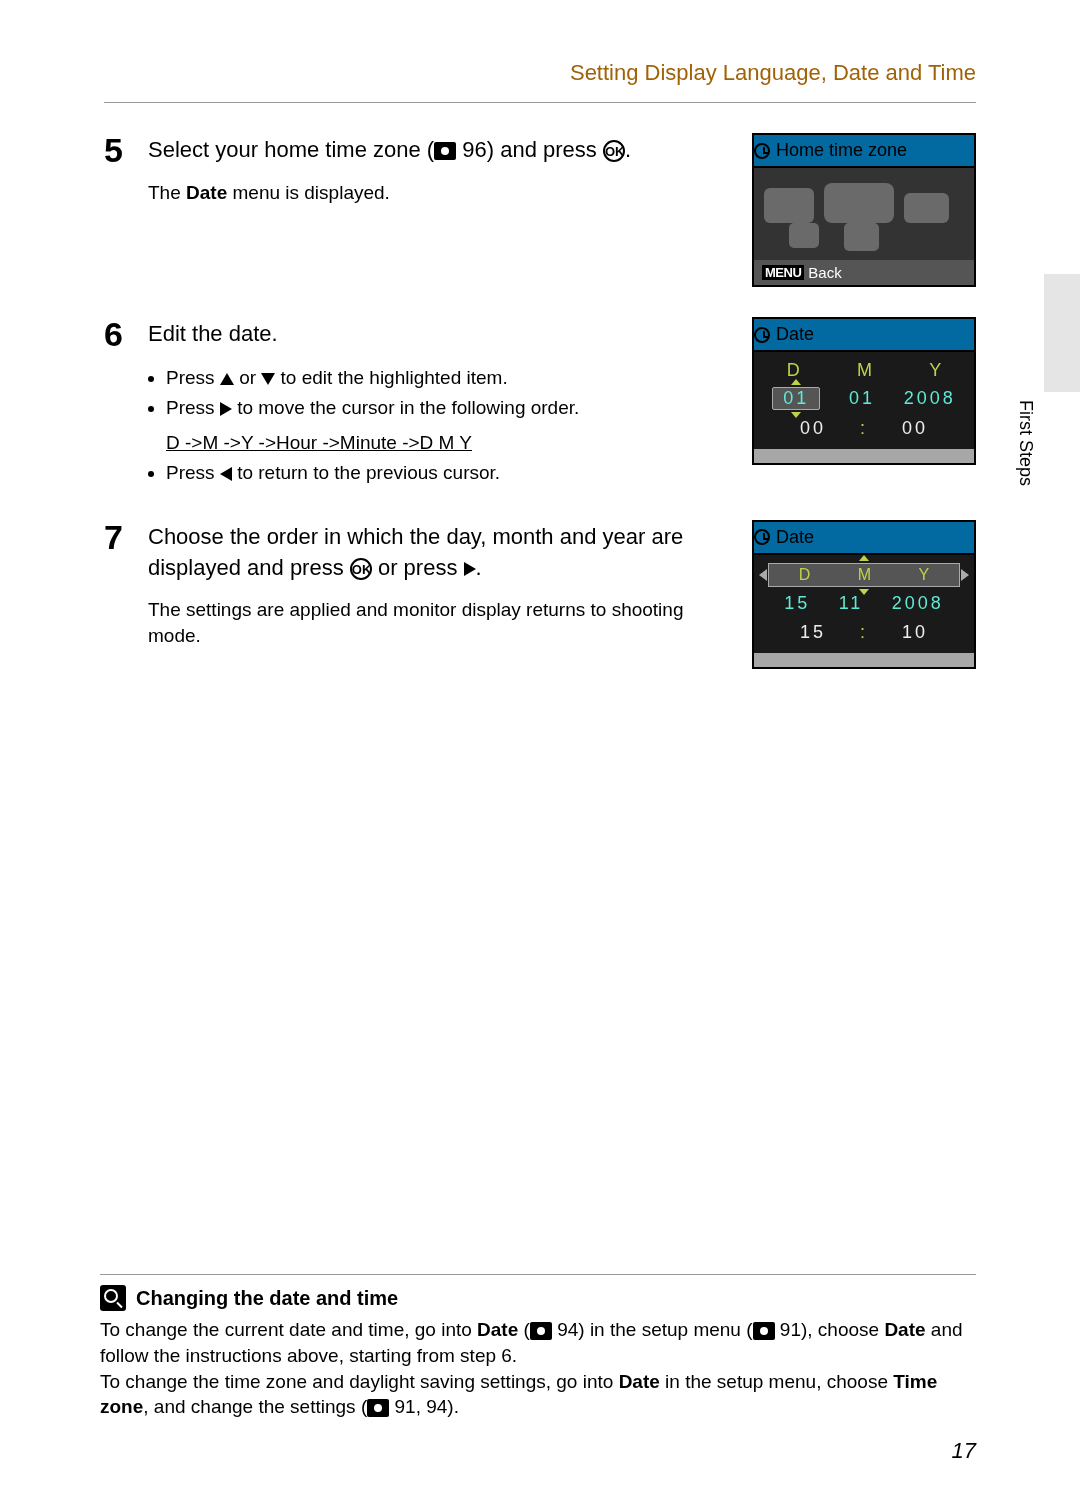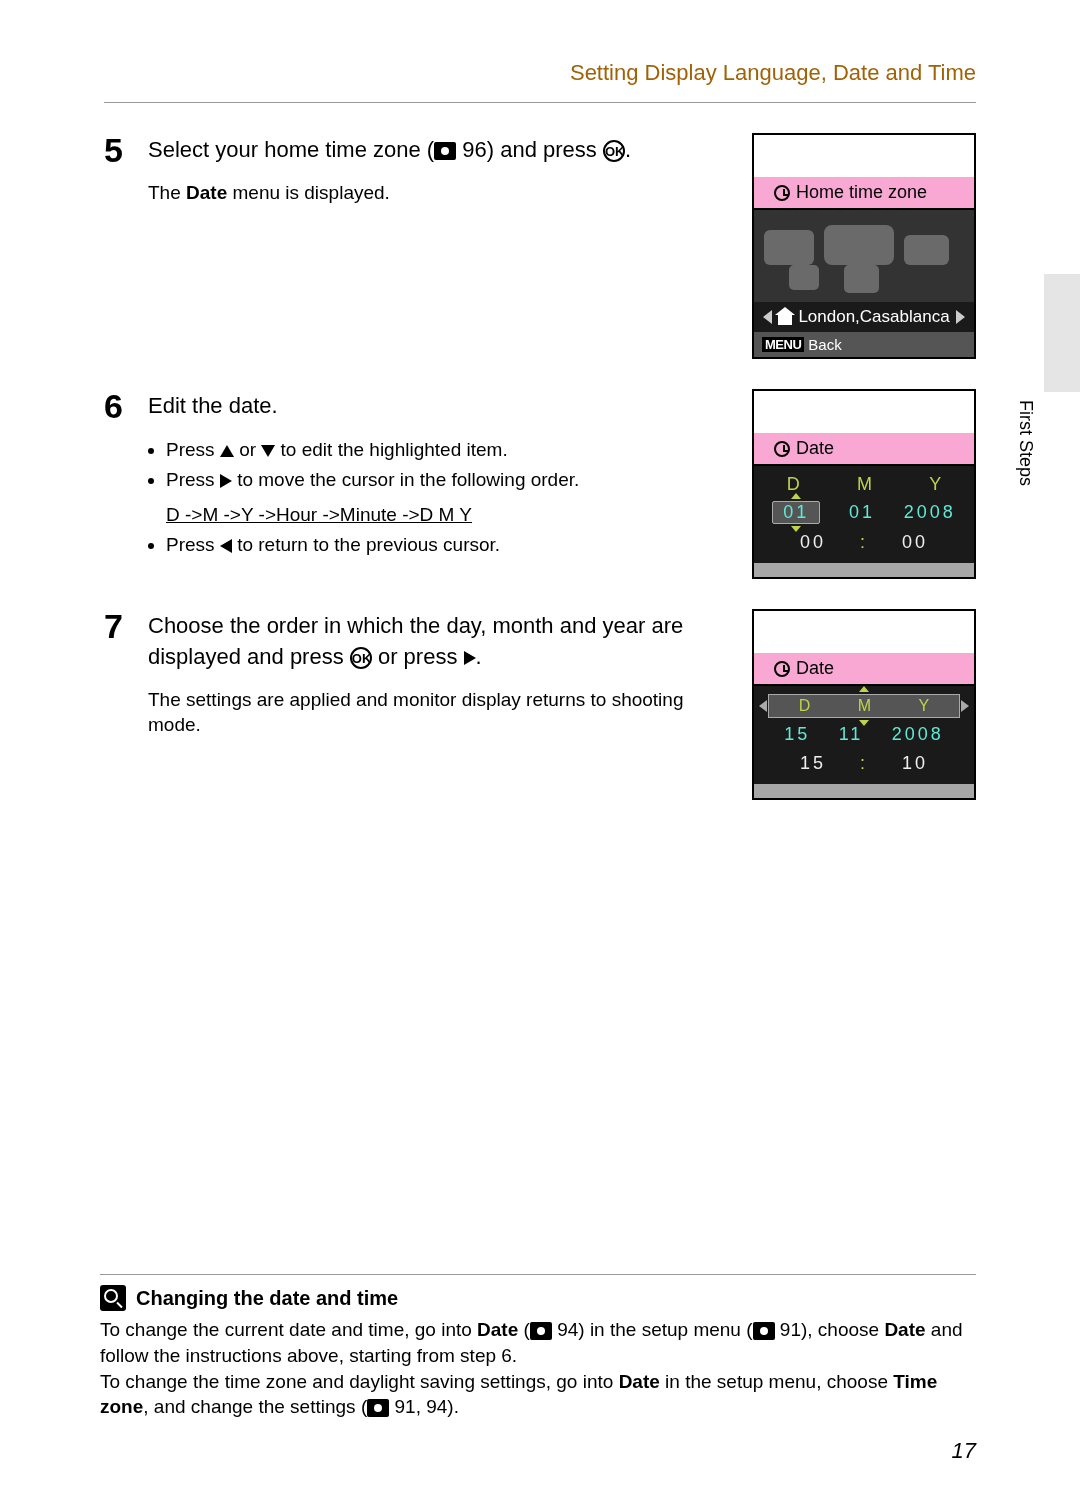--- a/index.html
+++ b/index.html
@@ -89,29 +89,28 @@
   .lcd {
     width: 224px;
     flex-shrink: 0;
     font-family: Arial, sans-serif;
   }
   .lcd-box {
     border: 2px solid #000;
     background: #fff;
   }
   .lcd-titlebar {
-    background: #f9a8d4;
+    background: #0369a1;
     color: #000;
-    padding: 5px 20px;
+    padding: 5px 0;
     font-size: 18px;
     display: flex;
     align-items: center;
     gap: 6px;
     border-bottom: 2px solid #000;
-    margin-top: 42px;
   }
   .lcd-map {
     height: 92px;
     background: #333;
     position: relative;
     overflow: hidden;
   }
   .map-shape {
     position: absolute;
     background: #6a6a6a;
@@ -296,26 +295,20 @@
         <div class="lcd-titlebar">
           <span class="clock-icon"></span>
           <span>Home time zone</span>
         </div>
         <div class="lcd-map">
           <div class="map-shape" style="left:10px;top:20px;width:50px;height:35px;border-radius:6px;"></div>
           <div class="map-shape" style="left:70px;top:15px;width:70px;height:40px;border-radius:8px;"></div>
           <div class="map-shape" style="left:150px;top:25px;width:45px;height:30px;border-radius:6px;"></div>
           <div class="map-shape" style="left:35px;top:55px;width:30px;height:25px;border-radius:5px;"></div>
           <div class="map-shape" style="left:90px;top:55px;width:35px;height:28px;border-radius:5px;"></div>
-        </div>
-        <div class="lcd-loc">
-          <span class="loc-arrow-l"></span>
-          <span class="home-icon"></span>
-          <span>London,Casablanca</span>
-          <span class="loc-arrow-r"></span>
         </div>
         <div class="lcd-back">
           <span class="menu-badge">MENU</span>
           <span>Back</span>
         </div>
       </div>
     </div>
   </div>
 
   <div class="step">

